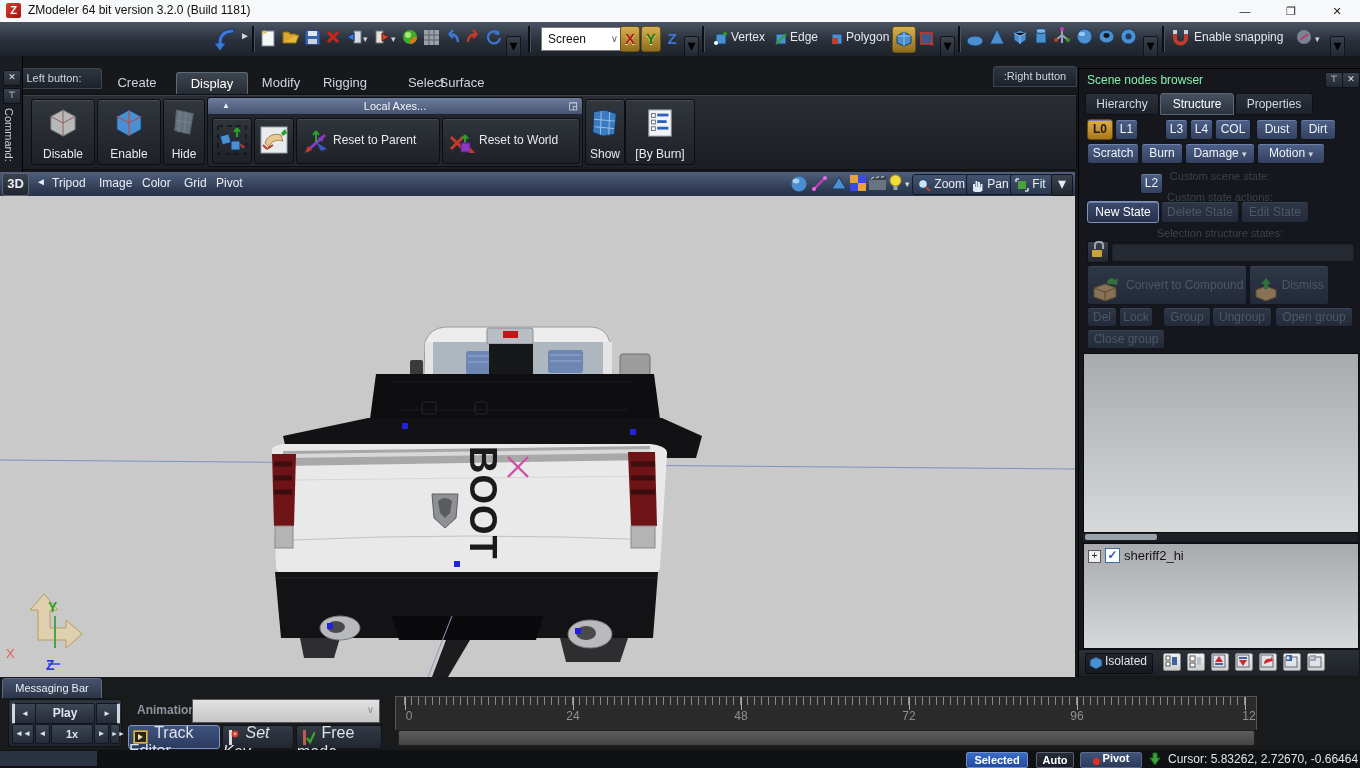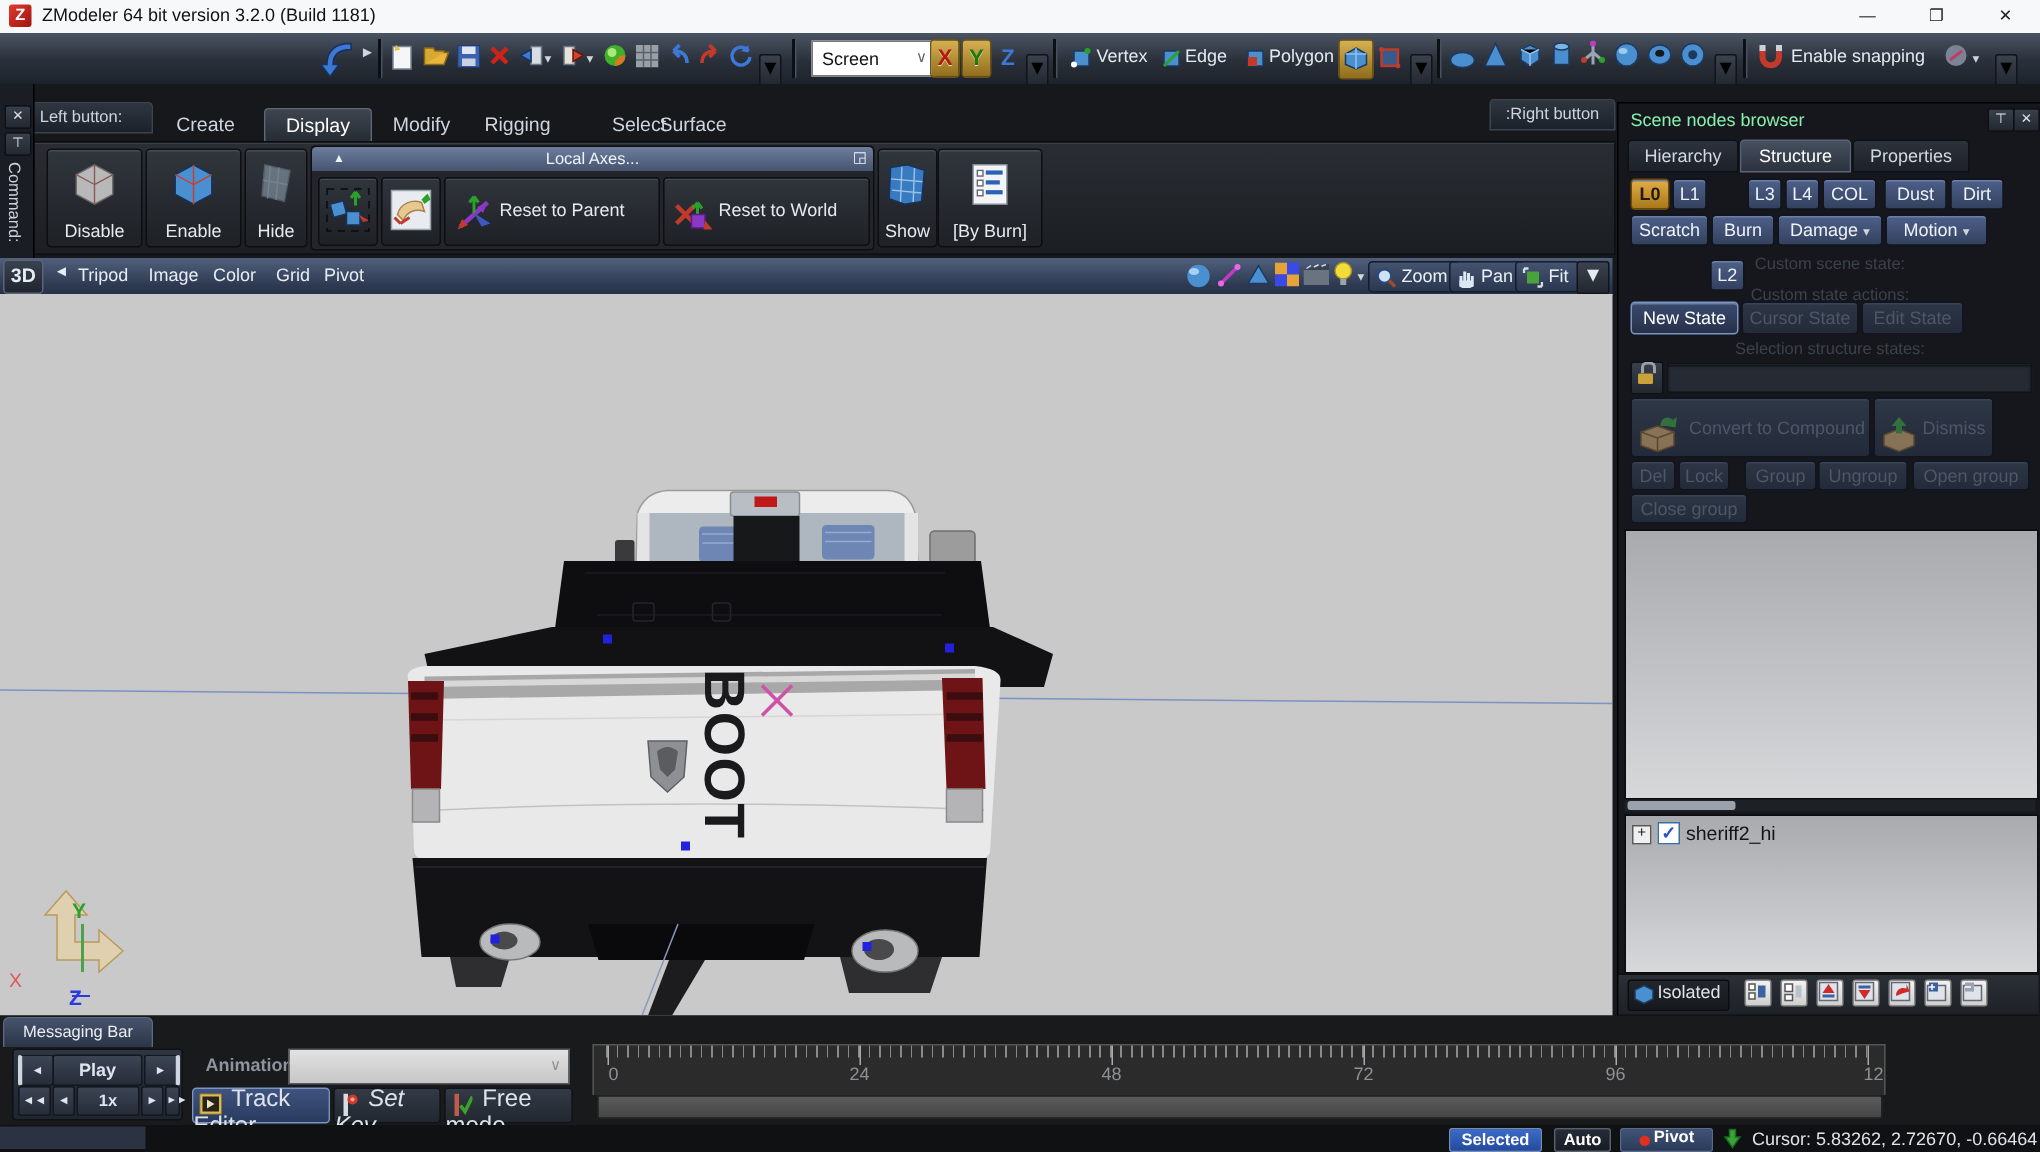--- a/index.html
+++ b/index.html
@@ -559,21 +559,21 @@
     </div>
     <div class="pbtn" style="left:178px;top:74px;width:66px;height:19px;line-height:19px;">
       <span>Motion</span>
       <span class="dd">▾</span>
     </div>
 
     <div class="dimlabel" style="top:101px;">Custom scene state:</div>
     <div class="dimlabel" style="top:122px;">Custom state actions:</div>
 
     <div class="pbtn" style="left:8px;top:132px;width:70px;height:20px;line-height:20px;background:linear-gradient(#3a4a6e,#26304a);border:1px solid #7b94c4;color:#fff;">New State</div>
-    <div class="pbtn dim" style="left:82px;top:132px;width:76px;height:20px;line-height:20px;">Cursor State</div>
+    <div class="pbtn dim" style="left:82px;top:132px;width:76px;height:20px;line-height:20px;">Delete State</div>
     <div class="pbtn dim" style="left:162px;top:132px;width:66px;height:20px;line-height:20px;">Edit State</div>
 
     <div class="dimlabel" style="top:158px;">Selection structure states:</div>
 
     <div style="position:absolute;left:8px;top:172px;width:20px;height:20px;background:linear-gradient(#39404b,#232830);border:1px solid #0e1218;border-radius:2px;">
       <span class="ic" style="margin:3px 0 0 4px;width:10px;height:7px;background:#c9a23a;border-radius:1px;"></span>
       <span class="ic" style="position:absolute;left:6px;top:-1px;width:6px;height:6px;border:2px solid #9aa2ac;border-bottom:none;border-radius:4px 4px 0 0;"></span>
     </div>
     <div style="position:absolute;left:32px;top:173px;width:242px;height:18px;background:#262b33;border:1px solid #10141a;box-shadow:inset 0 1px 2px #0a0d12;"></div>
 

